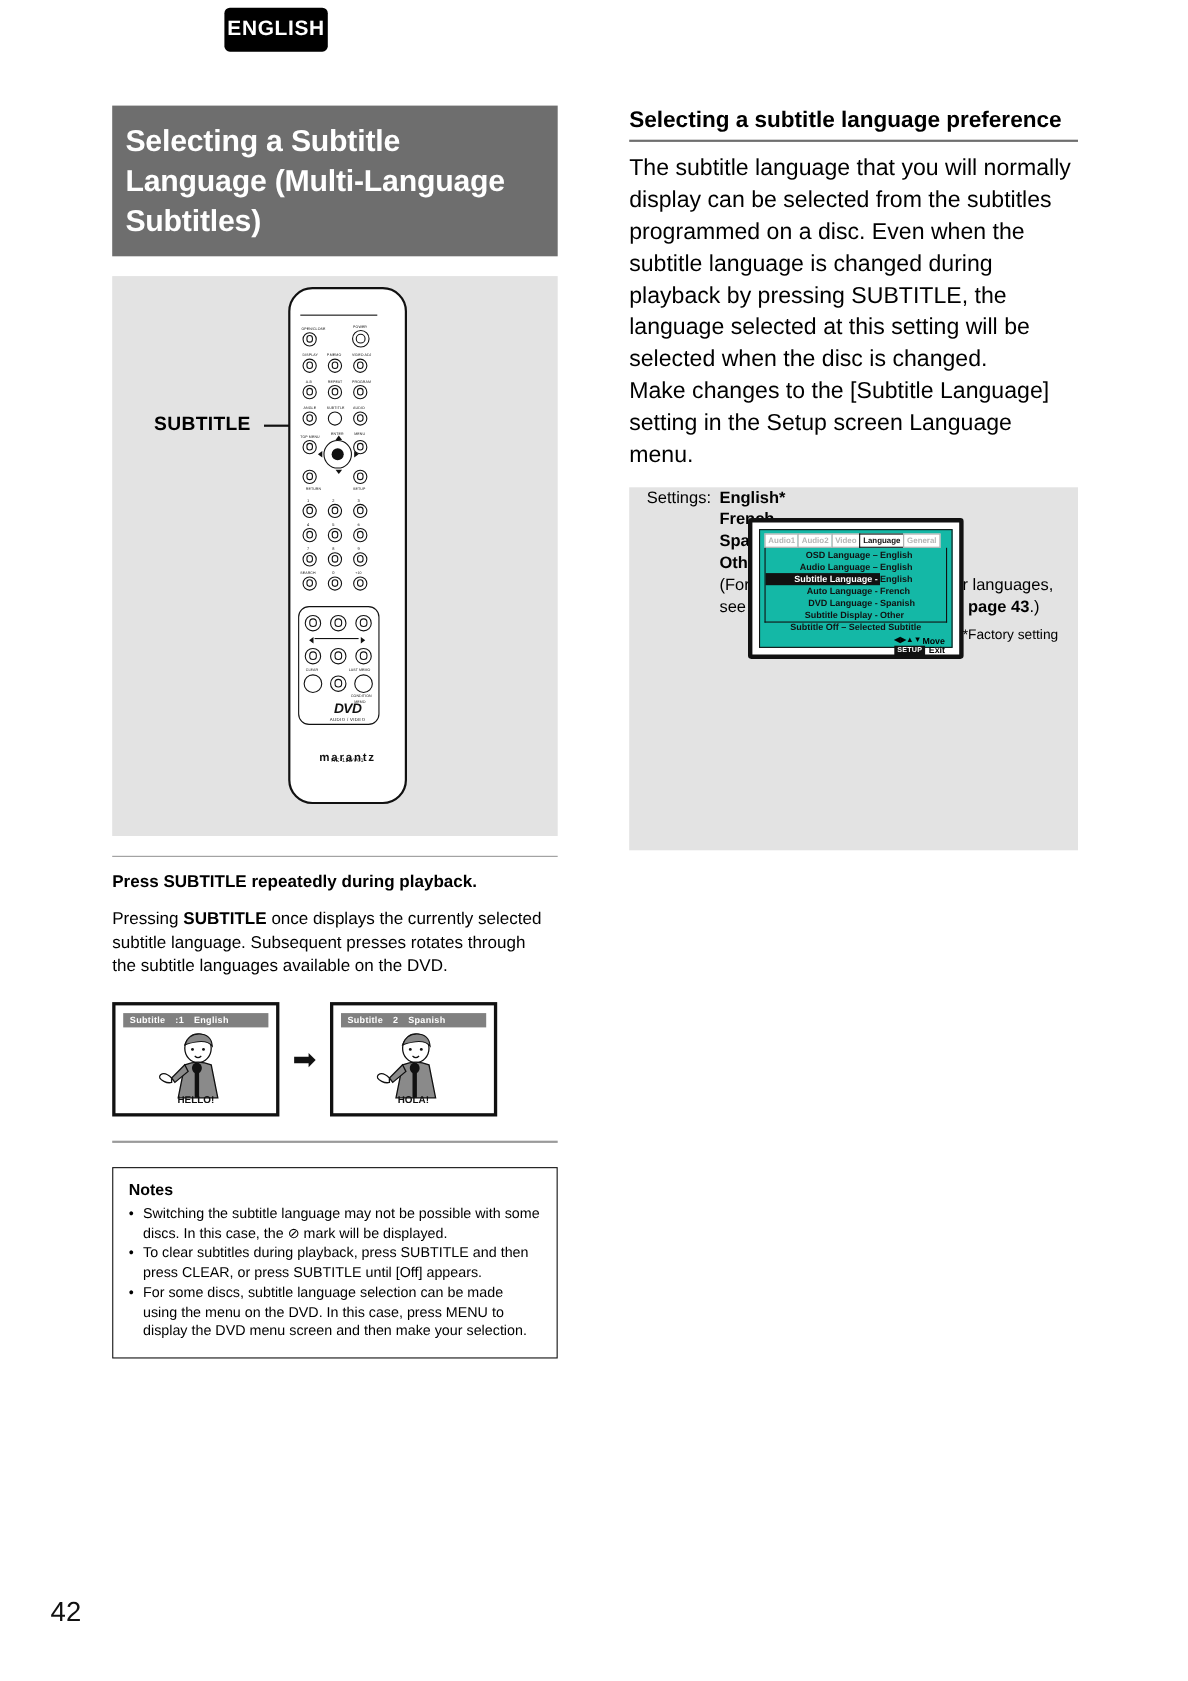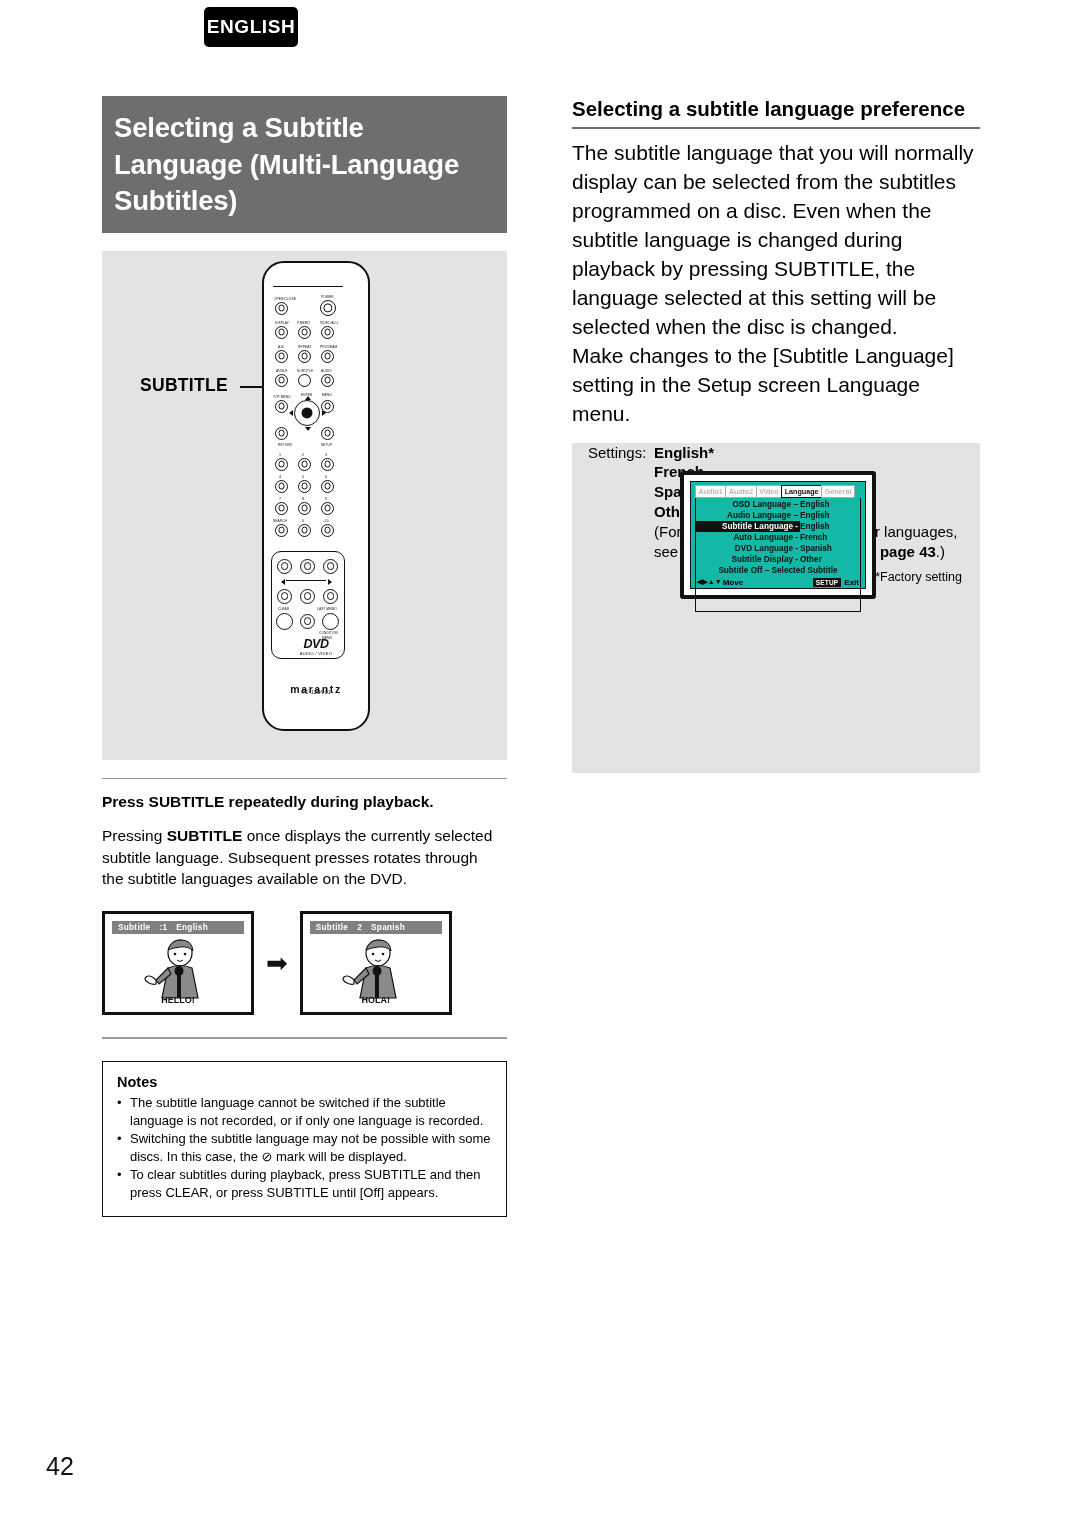--- a/index.html
+++ b/index.html
@@ -184,40 +184,40 @@
   .osd-tabs{ display:flex; height:13px; }
   .osd-tab{
     border:1px solid #aaa; border-right:none; color:#b5b5b5;
     font-size:7.2px; font-weight:bold; padding:0 2.5px;
     display:flex; align-items:center; background:#fff;
   }
   .osd-tab:last-child{ border-right:1px solid #aaa; }
   .osd-tab.active{ color:#111; border-color:#111; }
   .osd-list{
     position:relative; border:1px solid #111; border-top:none;
-    margin-top:0; height:114px; padding-top:1px;
+    margin-top:0; height:68px; padding-top:1px;
   }
   .osd-row{
     display:flex; font-size:8.2px; line-height:11px; height:11px;
     align-items:center; font-weight:bold; color:#111;
   }
   .osd-lab{ width:104px; text-align:right; padding-right:2px; }
   .osd-val{ flex:1; }
   .osd-row.sel .osd-lab{ background:#111; color:#fff; }
   .hl-box{
     position:absolute; left:104px; top:23px; width:82px; height:45px;
     background:#bdbdbd; z-index:-1;
   }
   .osd-wide{
     font-size:8.2px; line-height:11px; height:11px; font-weight:bold;
     text-align:center; color:#111;
   }
   .osd-foot{
     display:flex; align-items:flex-end; justify-content:space-between;
-    font-size:8px; font-weight:bold; margin-top:2px; padding:0 1px;
+    font-size:8px; font-weight:bold; margin-top:2px; padding:0 1px;flex-direction:column;
   }
   .setup-chip{
     background:#111; color:#fff; font-size:6.5px; font-weight:bold;
     padding:1px 3px; margin-right:3px; letter-spacing:.2px;
   }
 
   .settings{
     margin-top:12px; padding:0 14px 10px 16px;
   }
   .srow{ display:flex; font-size:15px; line-height:1.33; }
@@ -396,23 +396,23 @@
       </svg>
       <div class="tv-cap">HOLA!</div>
     </div>
   </div>
 
   <div style="margin-top:22px;" class="rule"></div>
 
   <div class="notes">
     <h4>Notes</h4>
     <ul>
-      <li>The subtitle language cannot be switched if the subtitle language is not recorded, or if only one language is recorded.</li>
       <li>Switching the subtitle language may not be possible with some discs. In this case, the ⊘ mark will be displayed.</li>
       <li>To clear subtitles during playback, press SUBTITLE and then press CLEAR, or press SUBTITLE until [Off] appears.</li>
+      <li>For some discs, subtitle language selection can be made using the menu on the DVD. In this case, press MENU to display the DVD menu screen and then make your selection.</li>
     </ul>
   </div>
 </div>
 
 <div class="col-right">
   <div class="r-head">Selecting a subtitle language preference</div>
   <div class="r-body" style="white-space:pre-line;">The subtitle language that you will normally display can be selected from the subtitles programmed on a disc. Even when the subtitle language is changed during playback by pressing SUBTITLE, the language selected at this setting will be selected when the disc is changed.
 Make changes to the [Subtitle Language] setting in the Setup screen Language menu.</div>
 
   <div class="osd-panel">

